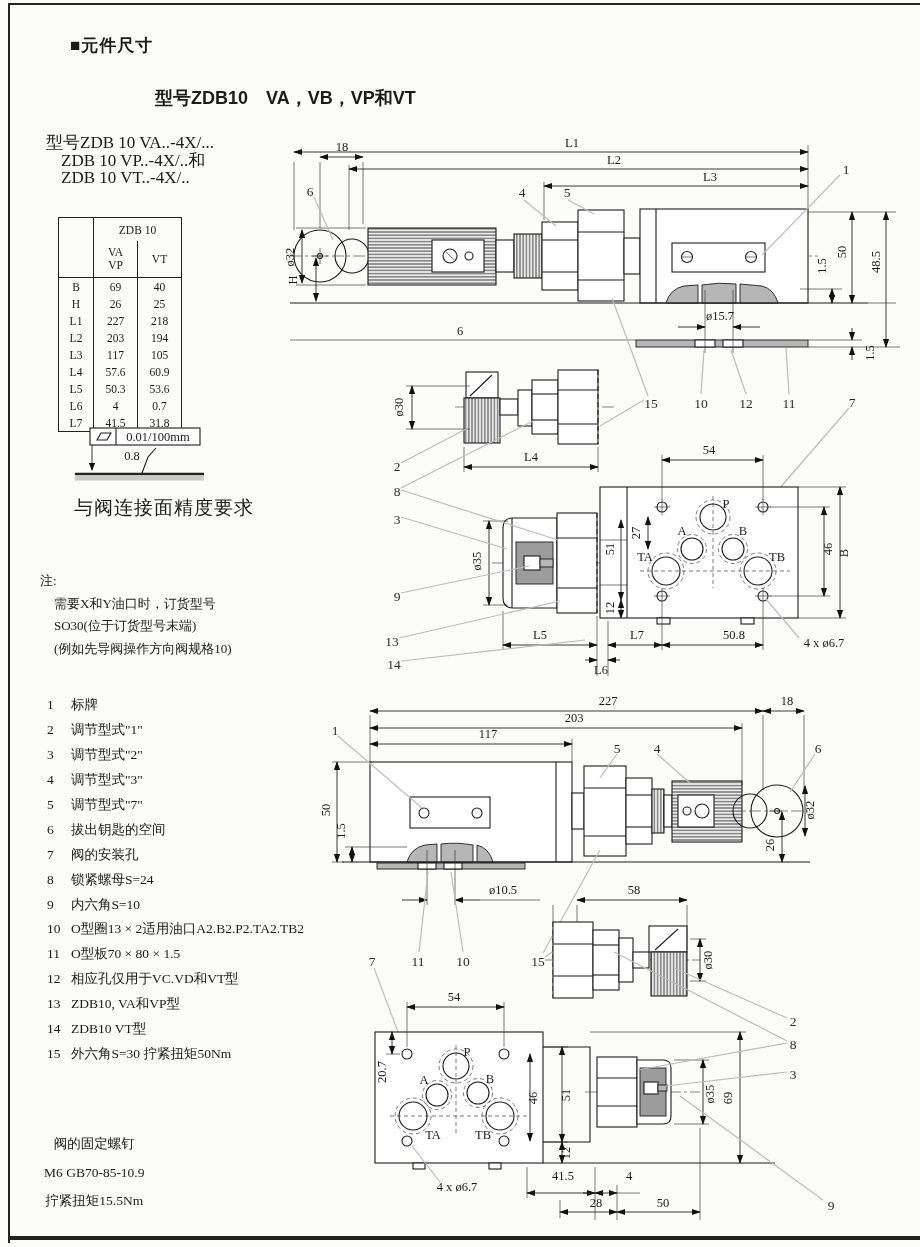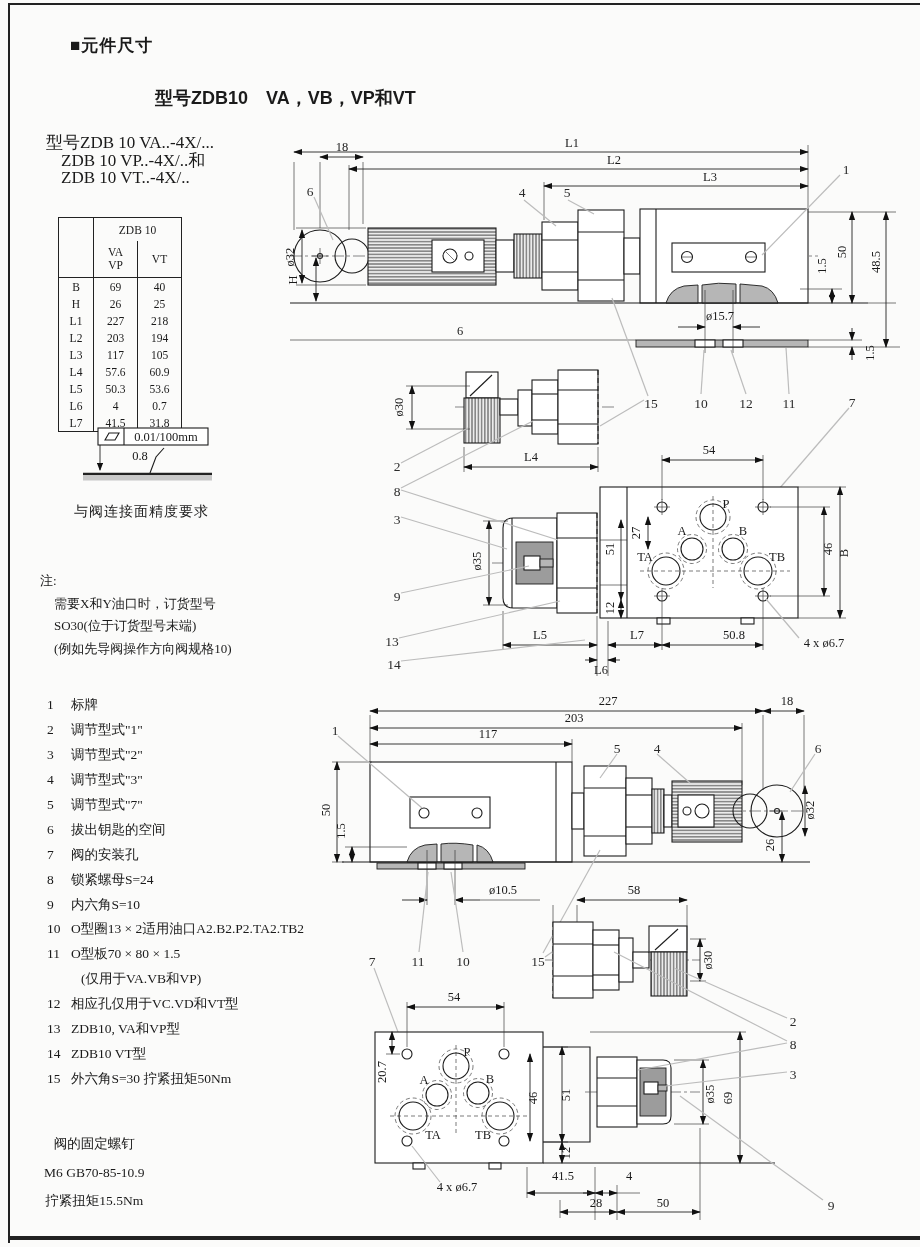--- a/index.html
+++ b/index.html
@@ -22,22 +22,22 @@
   #spec-wrap{left:58px;top:205px;width:124px;margin-top:12px;}
   table.spec{border-collapse:collapse;width:100%;font-size:11.5px;text-align:center;
              border:1.5px solid #222;}
   table.spec td{padding:0;}
   td.c0{border-right:1.2px solid #222;width:34px;}
   td.vt{border-left:1.2px solid #222;}
   tr.brand td{height:23px;}
   tr.subhdr td{height:36px;border-bottom:1.2px solid #222;line-height:13px;}
   tr.dr td{height:17px;}
   
-  #flatness{left:80px;top:426px;text-align:center;}
-  #flat-caption{left:74px;top:495px;font-size:14px;letter-spacing:1px;margin-top:8px;}
+  #flatness{left:72px;top:426px;text-align:center;}
+  #flat-caption{left:74px;top:495px;font-size:19px;letter-spacing:1px;}
   
   #notes{left:40px;top:570px;font-size:13px;line-height:22.5px;}
   #notes .nl{padding-left:14px;}
   
   #legend{left:47px;top:693px;font-size:13.5px;}
   .leg-row{height:24.9px;display:flex;align-items:center;}
   .leg-row .no{width:24px;flex:none;}
   .leg-row .cont{padding-left:10px;}
   
   #fixing{left:44px;top:1130px;font-size:13.5px;line-height:28.5px;text-align:center;}
@@ -197,24 +197,20 @@
       <span class="no">9</span>
       <span>内六角S=10</span>
     </div>
   <div class="leg-row">
       <span class="no">10</span>
       <span>O型圈13 × 2适用油口A2.B2.P2.TA2.TB2</span>
     </div>
   <div class="leg-row">
       <span class="no">11</span>
       <span>O型板70 × 80 × 1.5</span>
-    </div>
-  <div class="leg-row">
-      <span class="no"></span>
-      <span class="cont">(仅用于VA.VB和VP)</span>
     </div>
   <div class="leg-row">
       <span class="no">12</span>
       <span>相应孔仅用于VC.VD和VT型</span>
     </div>
   <div class="leg-row">
       <span class="no">13</span>
       <span>ZDB10, VA和VP型</span>
     </div>
   <div class="leg-row">

